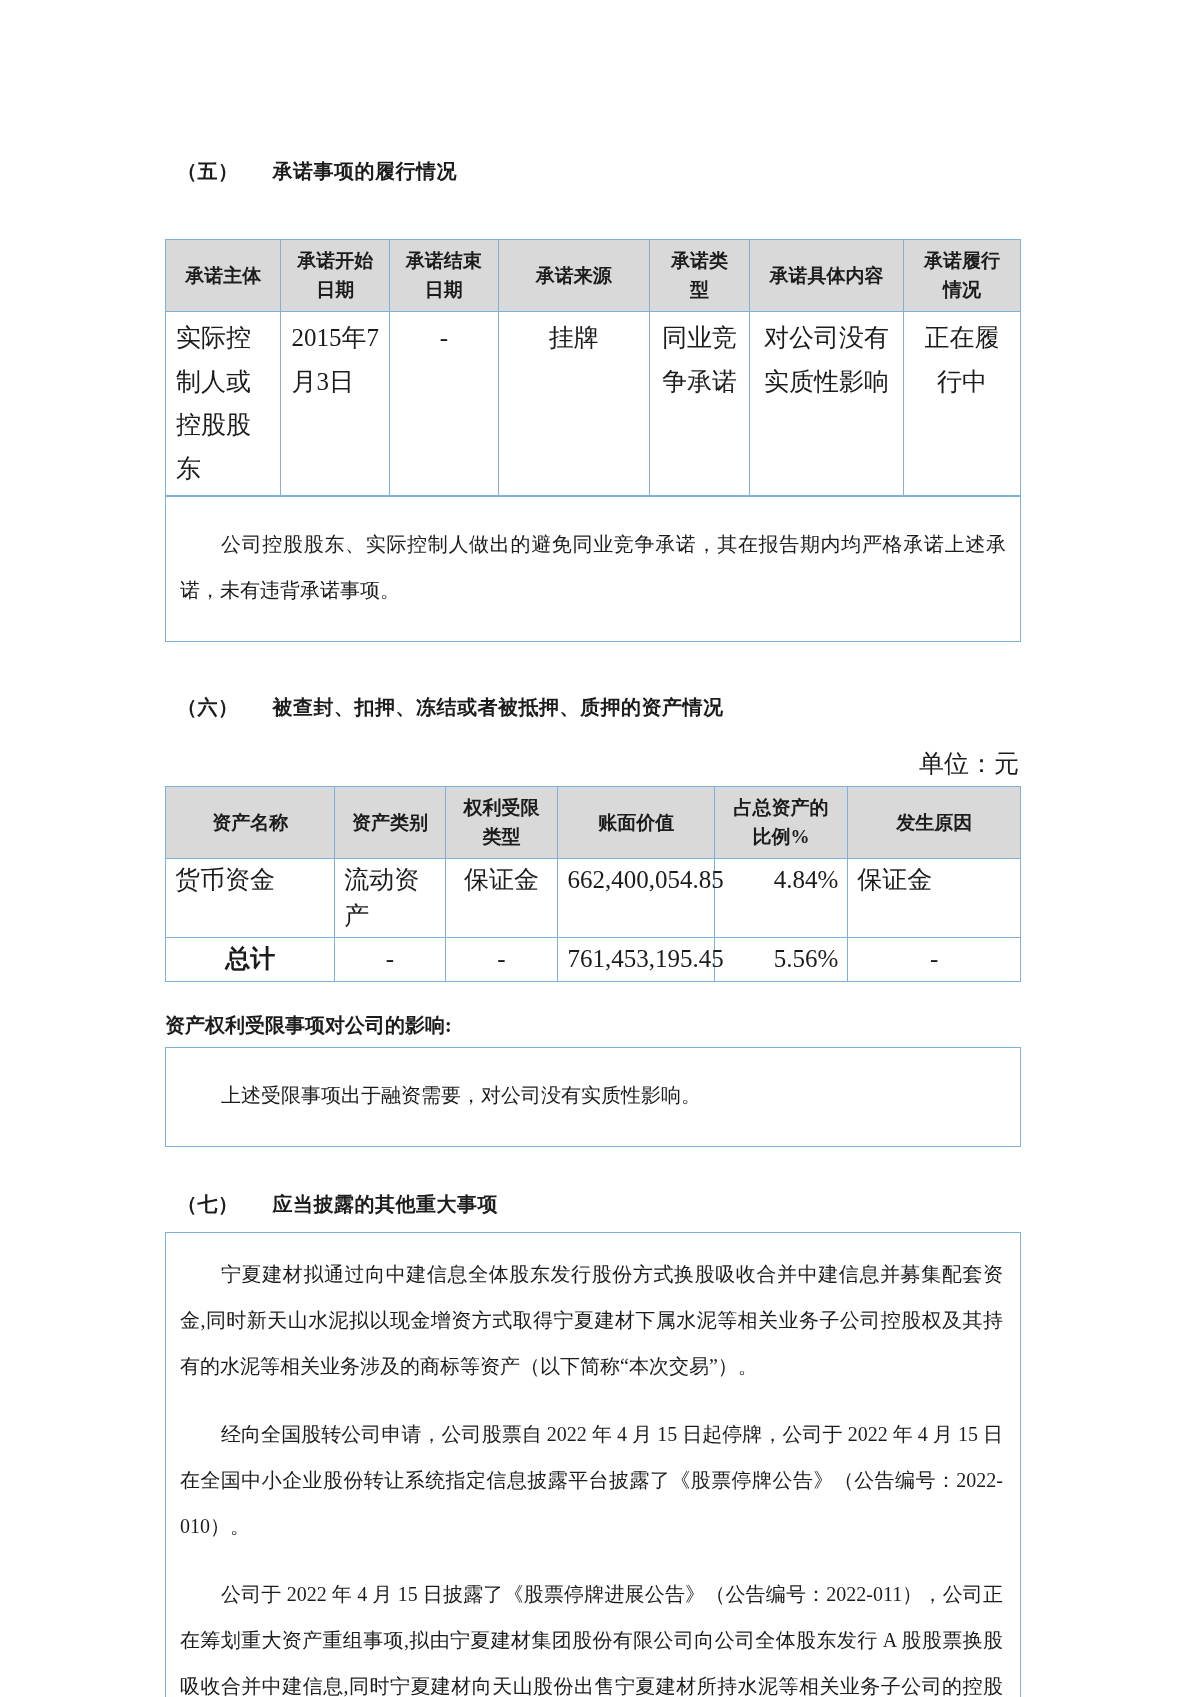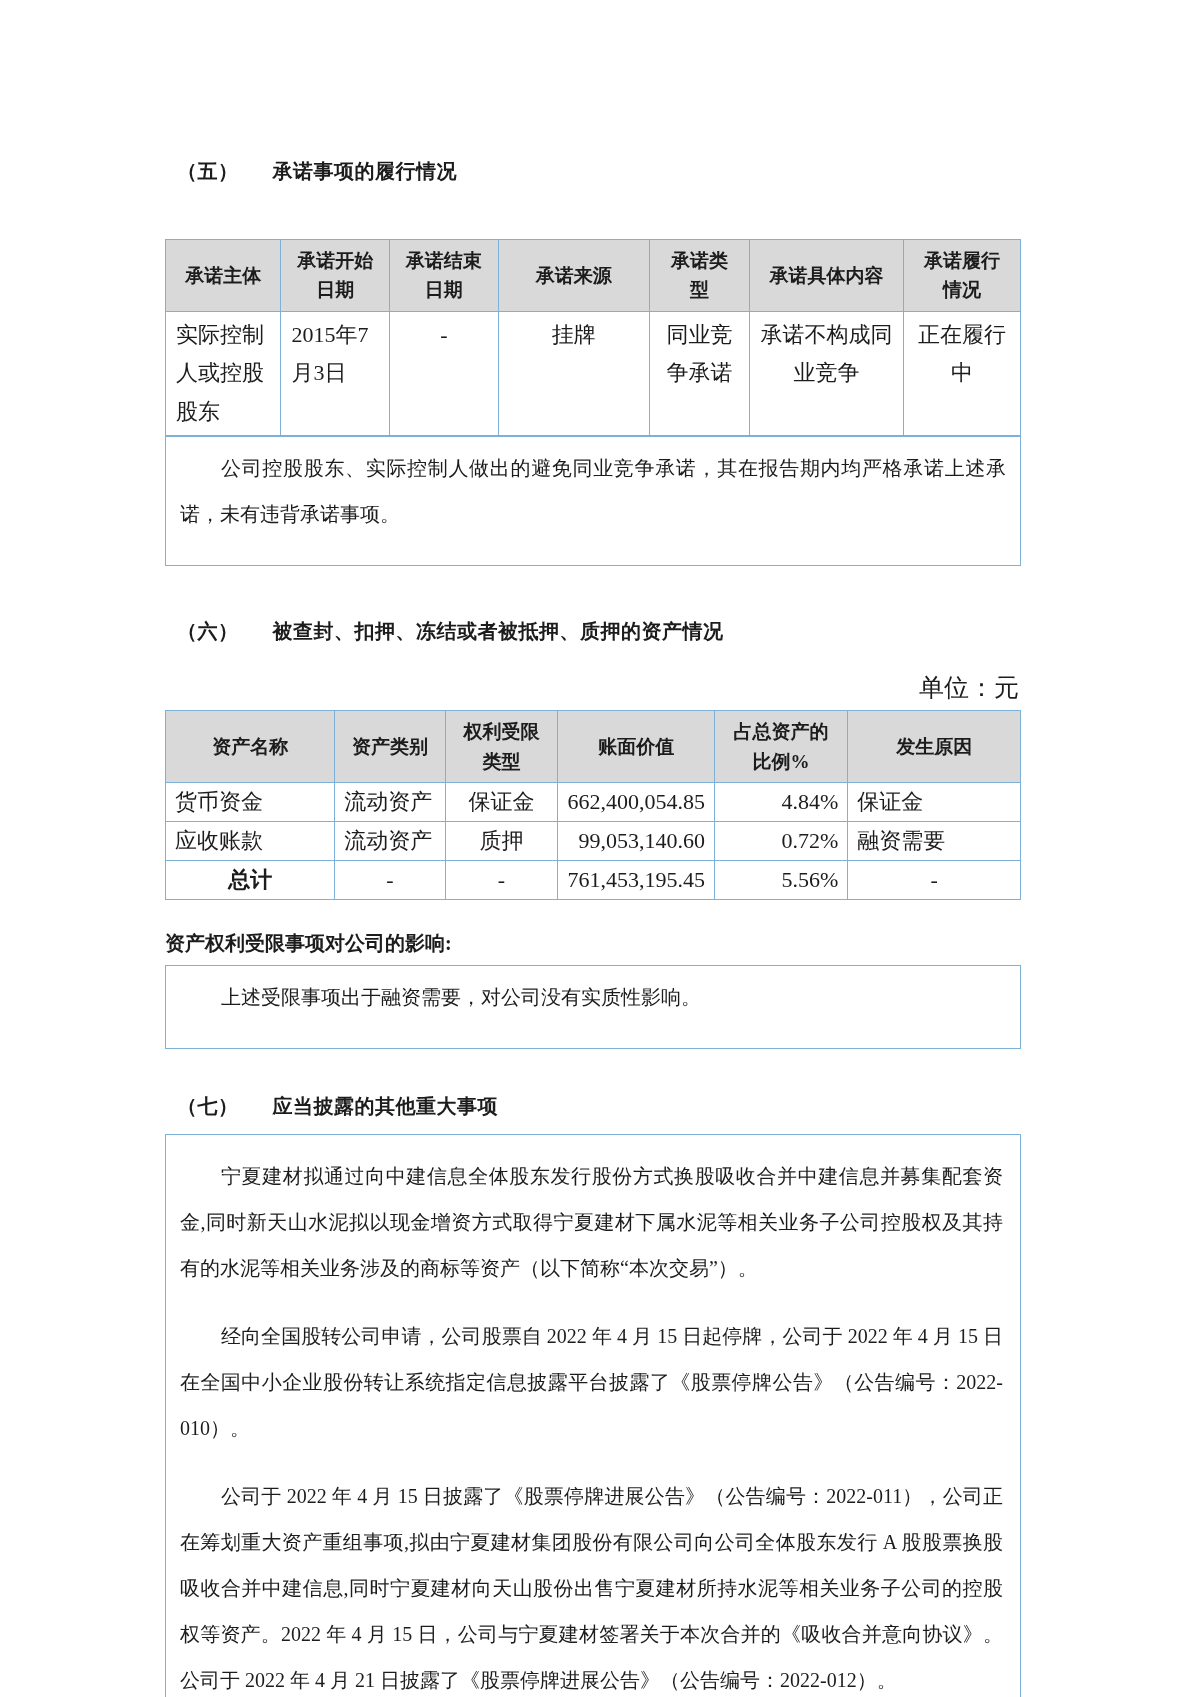--- a/index.html
+++ b/index.html
@@ -21,38 +21,38 @@
   }
   .section-heading .sec-num{margin-right:34px;}
   
   table{border-collapse:collapse;width:100%;table-layout:fixed;}
   table,th,td{border:1px solid #7db1d8;}
   th{
     background:#d9d9d9;font-weight:bold;font-size:19px;
     padding:6px 14px;text-align:center;vertical-align:middle;line-height:1.55;
   }
   td{
-    font-size:22px;padding:4px 10px;line-height:1.75;vertical-align:top;
+    font-size:25px;padding:4px 10px;line-height:1.75;vertical-align:top;
     background:#ffffff;
   }
   .tbl-commitments{margin-top:54px;}
   .tbl-assets{margin-top:2px;}
   .tbl-assets td{line-height:1.45;padding:3px 9px;}
   .al{text-align:left;}
   .ac{text-align:center;}
   .ar{text-align:right;}
   .bold{font-weight:bold;}
   
   .sub-label{
     font-size:20px;font-weight:bold;margin:30px 0 8px 0;
   }
   
   .text-box{
     border:1px solid #7db1d8;
-    padding:0 14px 18px 14px;
+    padding:16px 14px 18px 14px;
     background:#ffffff;
   }
   .text-box p{
     margin:8px 0 10px 0;
     font-size:20px;
     line-height:2.3;
     text-indent:2.05em;
     text-align:justify;
   }
   .unit-line{
@@ -91,21 +91,21 @@
         <th>承诺履行情况</th>
       </tr>
     </thead>
     <tbody>
       <tr>
         <td class="al">实际控制人或控股股东</td>
         <td class="al">2015年7月3日</td>
         <td class="ac">-</td>
         <td class="ac">挂牌</td>
         <td class="ac">同业竞争承诺</td>
-        <td class="ac">承诺不构成同业竞争</td>
+        <td class="ac">对公司没有实质性影响</td>
         <td class="ac">正在履行中</td>
       </tr>
     </tbody>
   </table>
 
 
   <div class="text-box">
     <p>公司控股股东、实际控制人做出的避免同业竞争承诺，其在报告期内均严格承诺上述承诺，未有违背承诺事项。</p>
   </div>
 
@@ -135,28 +135,20 @@
     <tbody>
       <tr>
         <td class="al">货币资金</td>
         <td class="al">流动资产</td>
         <td class="ac">保证金</td>
         <td class="ar">662,400,054.85</td>
         <td class="ar">4.84%</td>
         <td class="al">保证金</td>
       </tr>
       <tr>
-        <td class="al">应收账款</td>
-        <td class="al">流动资产</td>
-        <td class="ac">质押</td>
-        <td class="ar">99,053,140.60</td>
-        <td class="ar">0.72%</td>
-        <td class="al">融资需要</td>
-      </tr>
-      <tr>
         <td class="ac bold">总计</td>
         <td class="ac">-</td>
         <td class="ac">-</td>
         <td class="ar">761,453,195.45</td>
         <td class="ar">5.56%</td>
         <td class="ac">-</td>
       </tr>
     </tbody>
   </table>
 

